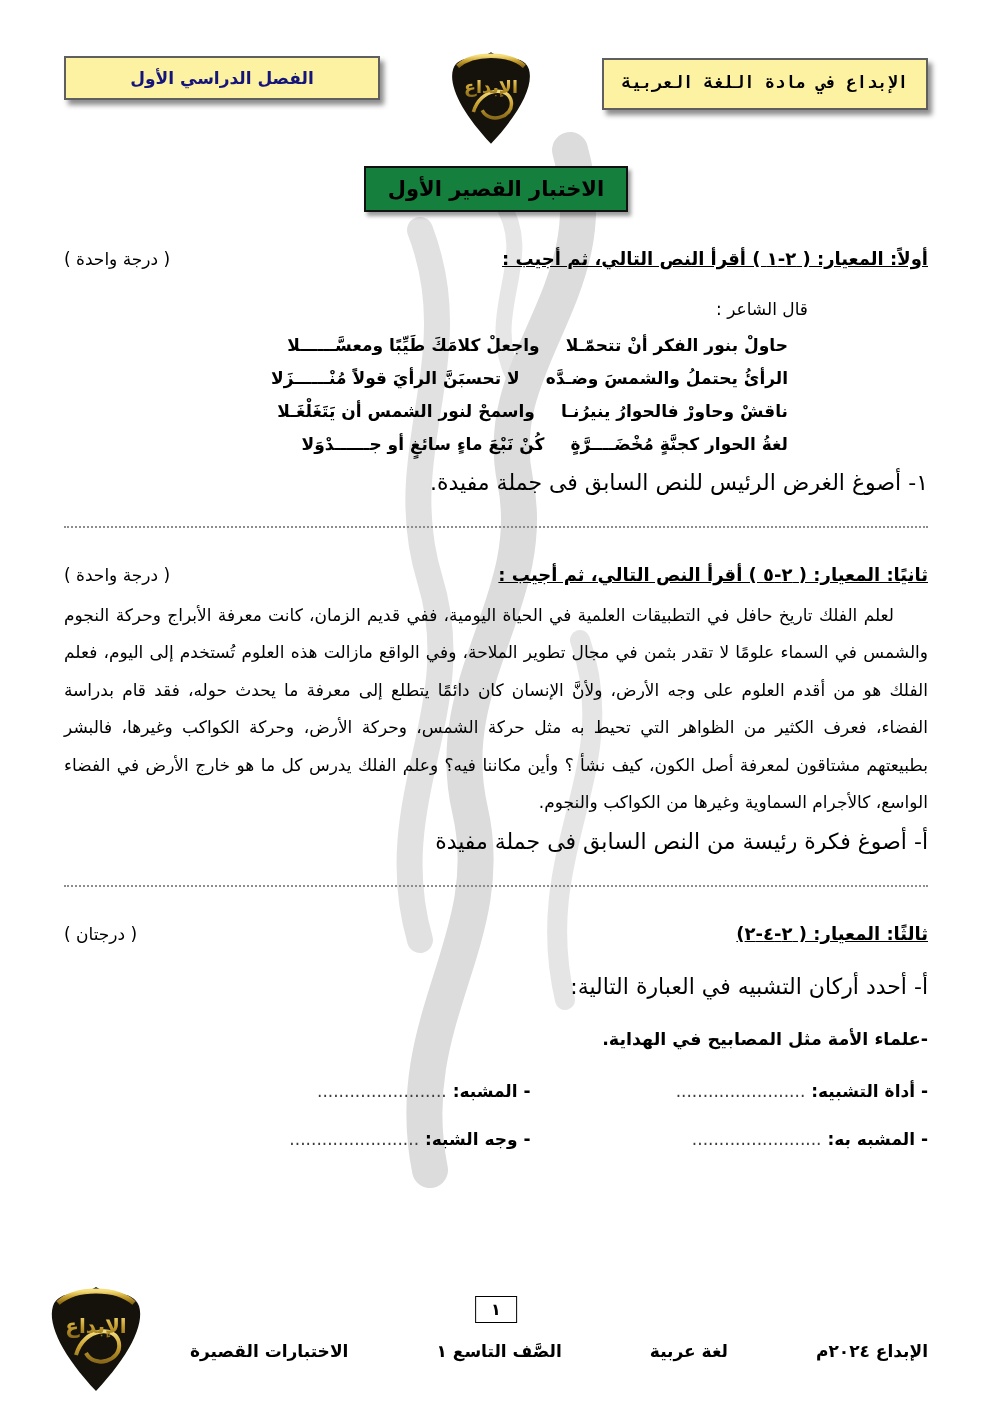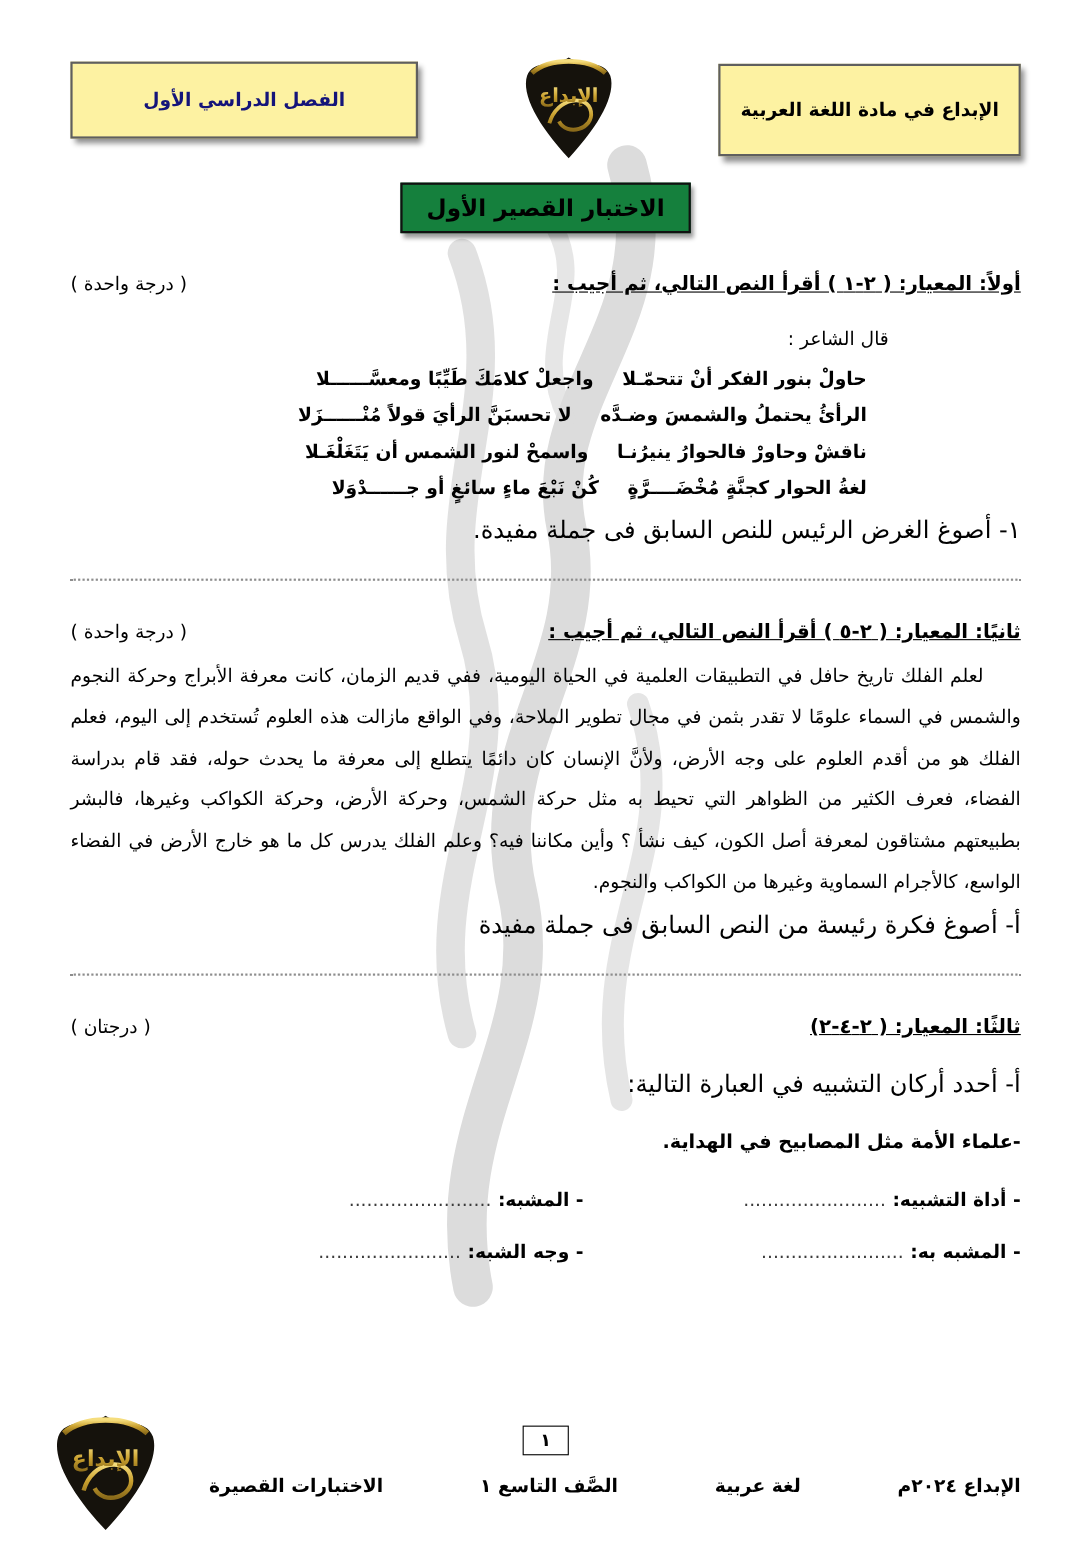--- a/index.html
+++ b/index.html
@@ -11,22 +11,22 @@
   .watermark{position:absolute;top:120px;left:280px;z-index:0;pointer-events:none;}
   .content{position:relative;z-index:1;padding:52px 64px 0 64px;}
 
   
   .header-row{display:flex;justify-content:space-between;align-items:flex-start;}
   .badge{
     background:#fdf2a2;border:2px solid #5f5f5f;
     box-shadow:4px 5px 5px rgba(0,0,0,0.45);
     font-weight:bold;font-size:17px;text-align:center;line-height:1.55;
   }
-  .subject-badge{padding:27px 18px;min-width:225px;margin-top:6px;}
-  .term-badge{padding:20px 16px;min-width:280px;margin-top:4px;}
+  .subject-badge{padding:11px 18px;min-width:225px;margin-top:6px;font-family:Liberation Mono, monospace;}
+  .term-badge{padding:7px 16px;min-width:280px;margin-top:4px;}
   .term-line1{color:#14147a;}
   .term-line2{color:#df0000;}
   .logo-top{margin-top:-4px;}
 
   .title-box{
     width:max-content;margin:14px auto 0 auto;background:#15803d;
     border:2px solid #111;box-shadow:3px 4px 4px rgba(0,0,0,0.4);
     padding:9px 22px;font-size:21px;font-weight:bold;
   }
 

